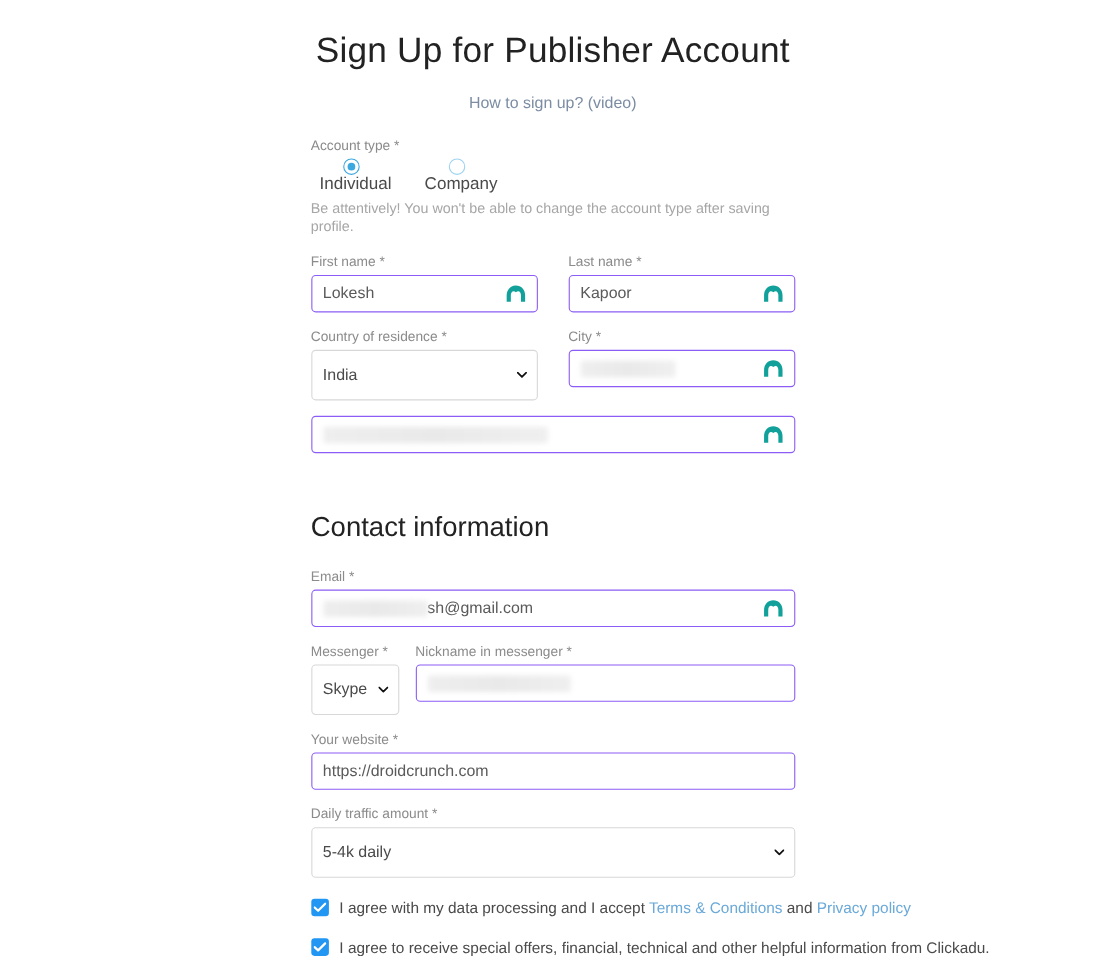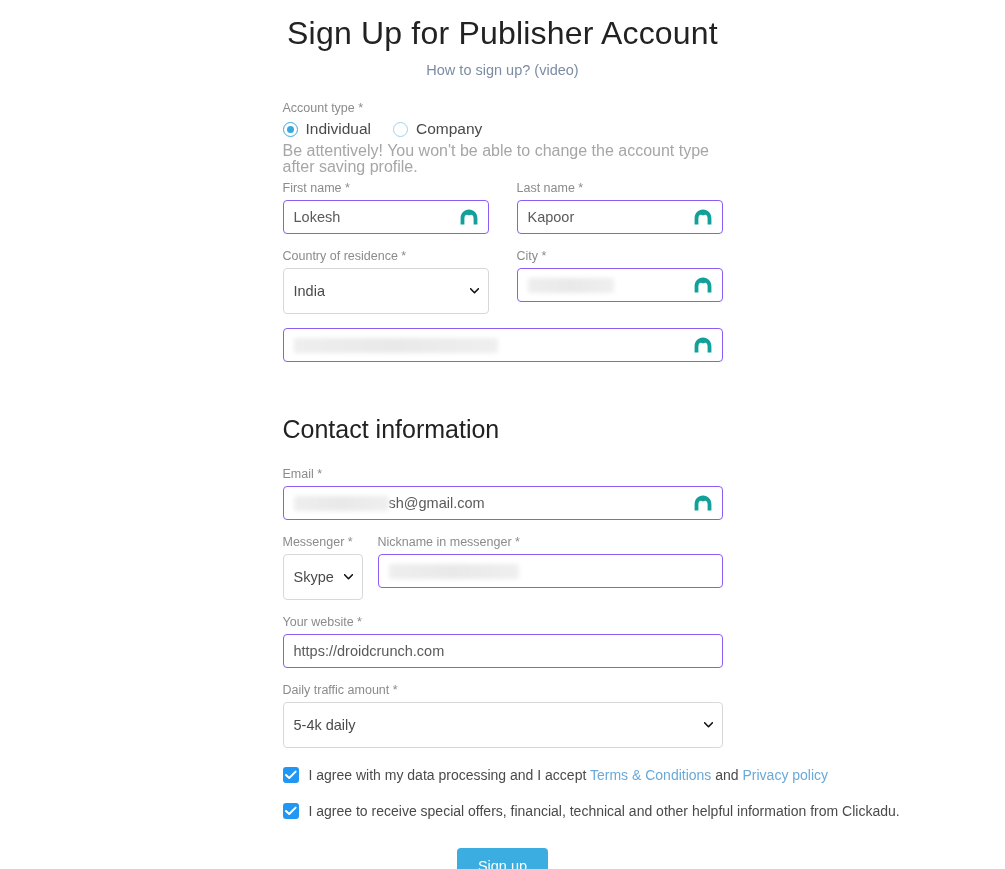--- a/index.html
+++ b/index.html
@@ -20,21 +20,21 @@
     height: 869px;
     position: relative;
   }
   
   .title {
     text-align: center;
     font-size: 32px;
     font-weight: 400;
     color: #222222;
     letter-spacing: 0.2px;
-    margin: 0;
+    margin: 12px;
     padding-top: 14px;
     line-height: 38px;
   }
   .subtitle {
     text-align: center;
     font-size: 14.5px;
     color: #7b8ca3;
     margin: 0;
     padding-top: 10px;
     cursor: pointer;
@@ -67,20 +67,21 @@
     display: flex;
     align-items: center;
     margin-top: 2px;
     margin-bottom: 5px;
   }
   .radio-opt {
     display: flex;
     align-items: center;
     margin-right: 22px;
     cursor: pointer;
+    flex-direction: column;
   }
   .radio {
     width: 15px;
     height: 15px;
     border-radius: 50%;
     border: 1.5px solid #9ed3f0;
     box-sizing: border-box;
     position: relative;
     background: #ffffff;
     flex: none;
@@ -95,24 +96,24 @@
     border-radius: 50%;
     background: #3ca8e0;
   }
   .radio-label {
     font-size: 15.5px;
     color: #4a4a4a;
     margin-left: 8px;
     line-height: 18px;
   }
   .hint {
-    font-size: 16px;
+    font-size: 13px;
     color: #a6a6a6;
     line-height: 16px;
-    margin-bottom: 5px;
+    margin-bottom: 16px;
   }
   
   .input {
     position: relative;
     height: 34px;
     border: 1px solid #8b5cf6;
     border-radius: 4px;
     background: #ffffff;
     box-sizing: border-box;
     display: flex;

